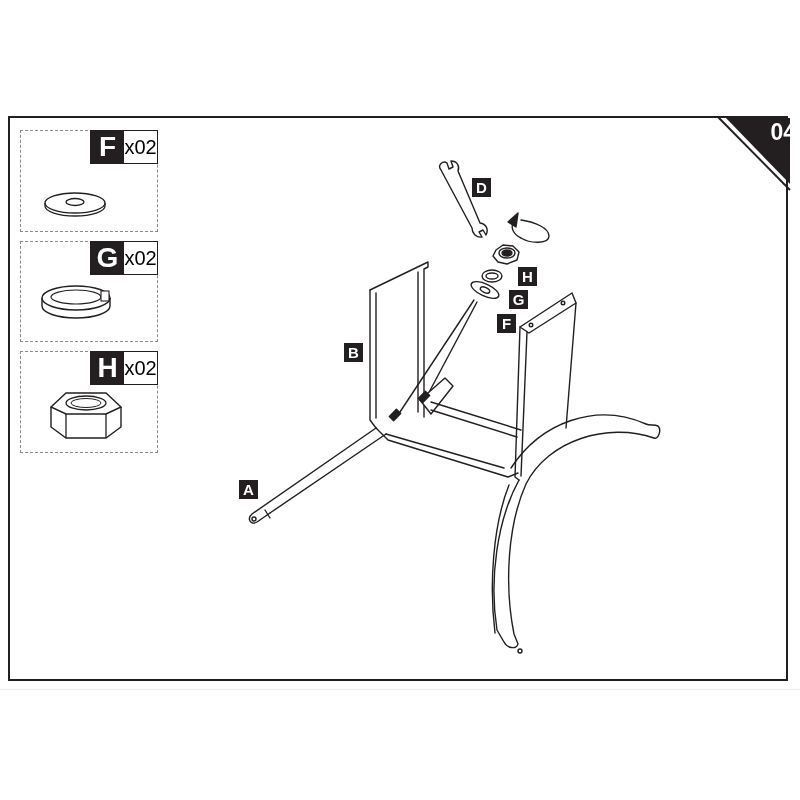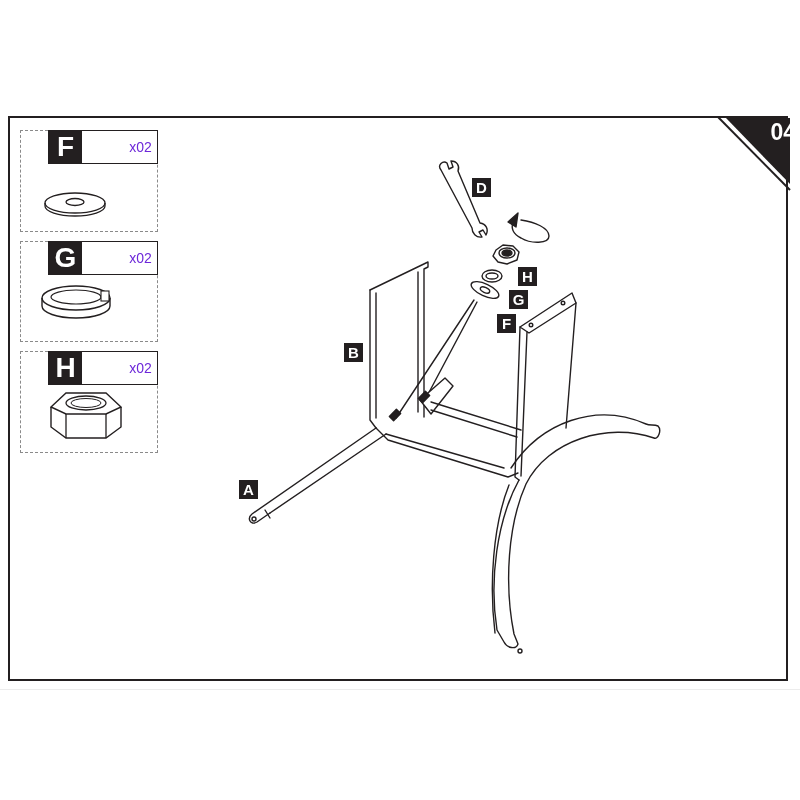--- a/index.html
+++ b/index.html
@@ -4,21 +4,21 @@
   <style>
     html, body { margin:0; padding:0; background:#ffffff; }
     body { width:800px; height:800px; position:relative; overflow:hidden; font-family:"Liberation Sans", sans-serif; }
     .frame { position:absolute; left:8px; top:116px; width:780px; height:565px; border:2px solid #231f20; box-sizing:border-box; background:#fff; }
     .bottom-rule { position:absolute; left:0; top:689px; width:800px; height:1px; background:#ececec; }
     .step-corner { position:absolute; left:0; top:0; width:800px; height:800px; pointer-events:none; }
     .step-num { position:absolute; left:756px; top:119px; width:40px; font-size:23px; font-weight:bold; color:#fff; text-align:right; letter-spacing:0px; }
     .part-box { position:absolute; left:20px; width:138px; border:1.5px dashed #8a8a8a; box-sizing:border-box; }
     .part-label { position:absolute; right:-1px; top:-1px; display:flex; height:34px; border:1px solid #231f20; box-sizing:border-box; }
     .part-letter { width:33px; height:100%; background:#231f20; color:#fff; font-weight:bold; font-size:28px; display:flex; align-items:center; justify-content:center; }
-    .part-qty { width:33px; height:100%; background:#fff; color:#6d28d9; font-size:14px; display:flex; align-items:center; justify-content:center;padding-left:42px; }
+    .part-qty { width:33px; height:100%; background:#fff; color:#000000; font-size:20px; display:flex; align-items:center; justify-content:center; }
     .part-svg { position:absolute; left:0; top:0; }
     .callout { position:absolute; width:19px; height:19px; background:#231f20; color:#fff; font-weight:bold; font-size:15px; display:flex; align-items:center; justify-content:center; line-height:1; }
     .drawing { position:absolute; left:0; top:0; }
   </style>
 </head>
 <body>
 
 <div class="frame"></div>
 <div class="bottom-rule"></div>
 

